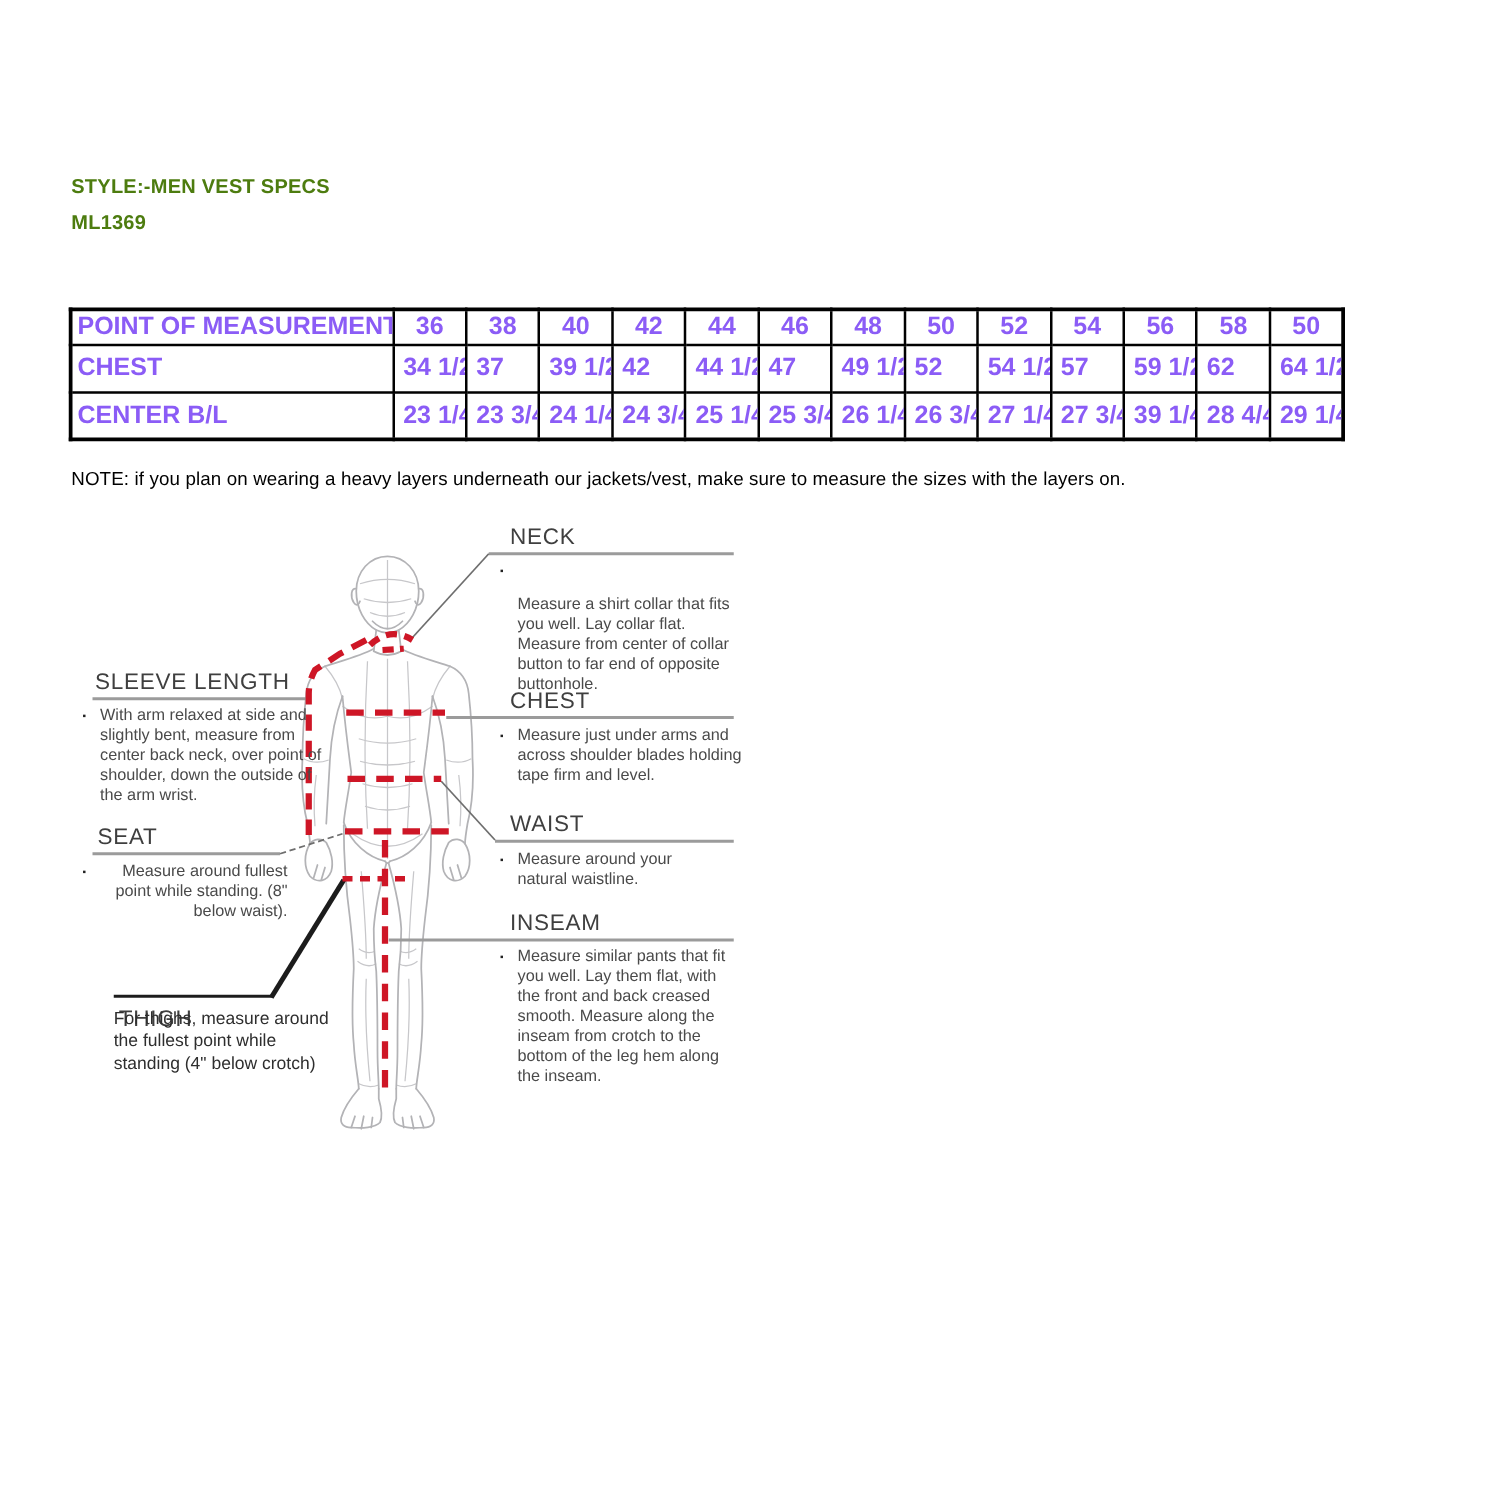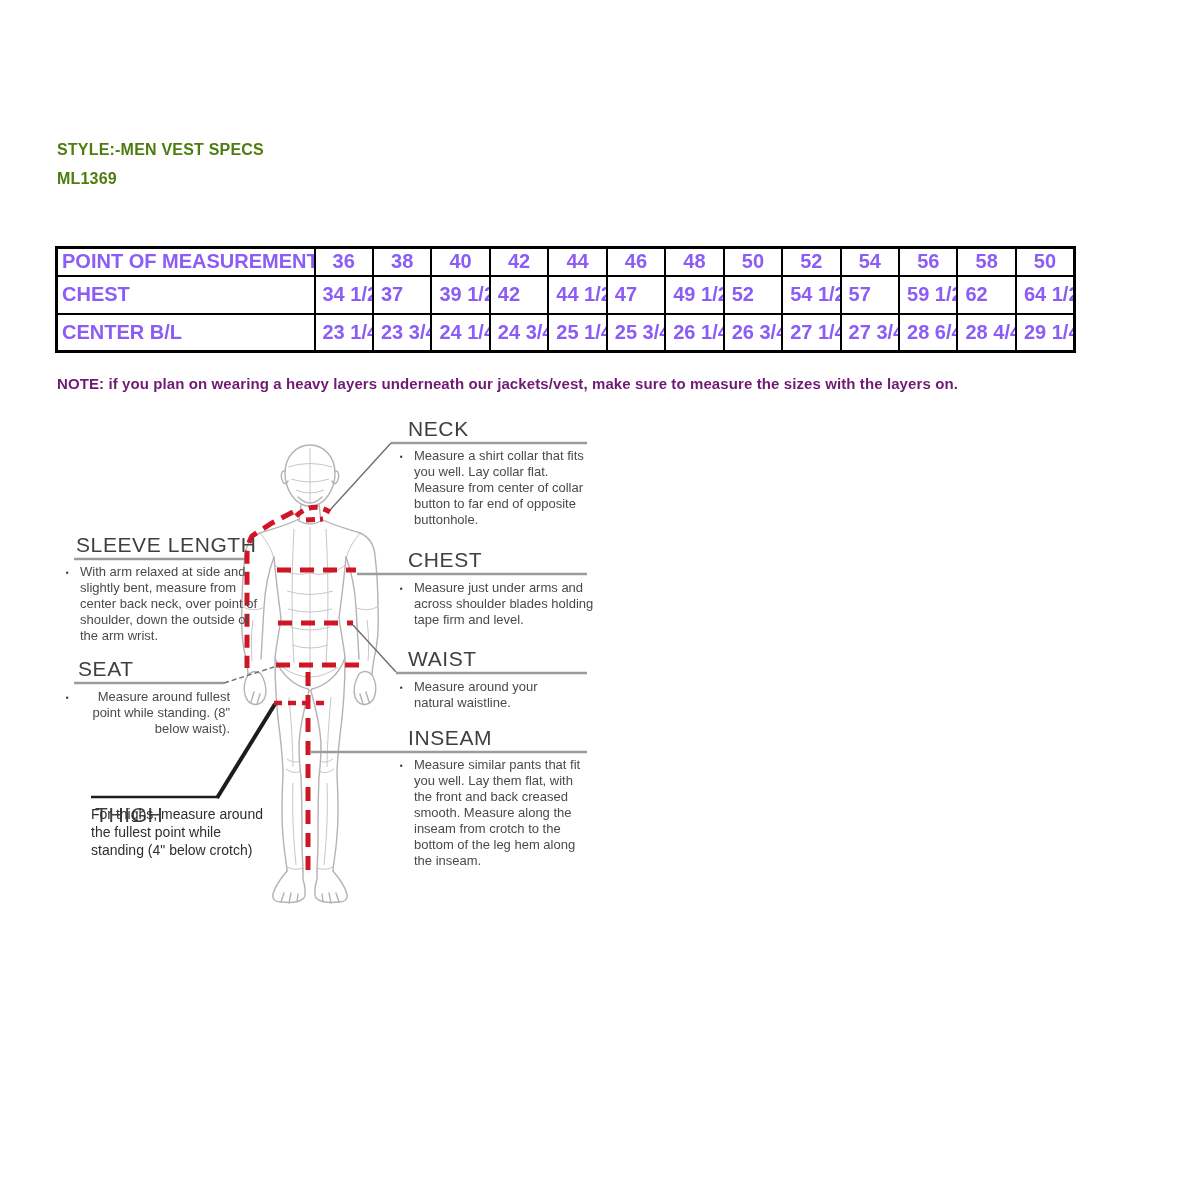--- a/index.html
+++ b/index.html
@@ -21,38 +21,38 @@
   }
   #spec th, #spec td { border:2px solid #000; overflow:hidden; white-space:nowrap; }
   #spec thead th { height:28px; text-align:center; vertical-align:middle; }
   #spec thead th.row-label { text-align:left; padding-left:4px; }
   #spec tbody th { height:38px; text-align:left; padding-left:4px; vertical-align:middle; }
   #spec tbody td { height:38px; text-align:left; padding-left:7px; vertical-align:middle; }
   col.c0 { width:258px; }
   col.cn { width:58.46px; }
 
   
-  .note { position:absolute; left:57px; top:375px; font-size:15px; font-weight:700; color:#701a75; letter-spacing:0.1px; }
+  .note { position:absolute; left:57px; top:375px; font-size:15px; font-weight:400; color:#000000; letter-spacing:0.1px; }
 
   
   #diagram { position:absolute; left:60px; top:415px; width:560px; height:500px; }
   #diagram svg { position:absolute; left:0; top:0; }
 
   .sec-title {
-    position:absolute; font-size:21px; font-weight:400; color:#3f3f3f;
+    position:absolute; font-size:18px; font-weight:400; color:#3f3f3f;
     letter-spacing:0.6px; line-height:20px; white-space:nowrap;
   }
   .para {
     position:absolute; display:flex; gap:6px;
     font-size:13px; line-height:16px; color:#4a4a4a;
   }
   .para .bullet { flex:0 0 8px; font-size:8px; line-height:16px; color:#222; padding-top:1px; }
   .para p { margin:0; }
 
-  #neck-para p   { max-width:172px; }
+  #neck-para p   { max-width:172px;margin-top:27px; }
   #chest-para p  { max-width:180px; }
   #waist-para p  { max-width:140px; }
   #inseam-para p { max-width:174px; }
   #sleeve-para p { max-width:180px; }
   #seat-para p   { max-width:150px;text-align:right; }
 
   #thigh-para {
     position:absolute; font-size:14px; line-height:18px; color:#2e2e2e;
   }
   #thigh-para p { max-width:182px; }
@@ -122,21 +122,21 @@
         <td>23 1/4</td>
         <td>23 3/4</td>
         <td>24 1/4</td>
         <td>24 3/4</td>
         <td>25 1/4</td>
         <td>25 3/4</td>
         <td>26 1/4</td>
         <td>26 3/4</td>
         <td>27 1/4</td>
         <td>27 3/4</td>
-        <td>28 6/4</td>
+        <td>39 1/4</td>
         <td>28 4/4</td>
         <td>29 1/4</td>
       </tr>
     </tbody>
 </table>
 
 <div class="note">NOTE: if you plan on wearing a heavy layers underneath our jackets/vest, make sure to measure the sizes with the layers on.</div>
 
 <div id="diagram">
 

